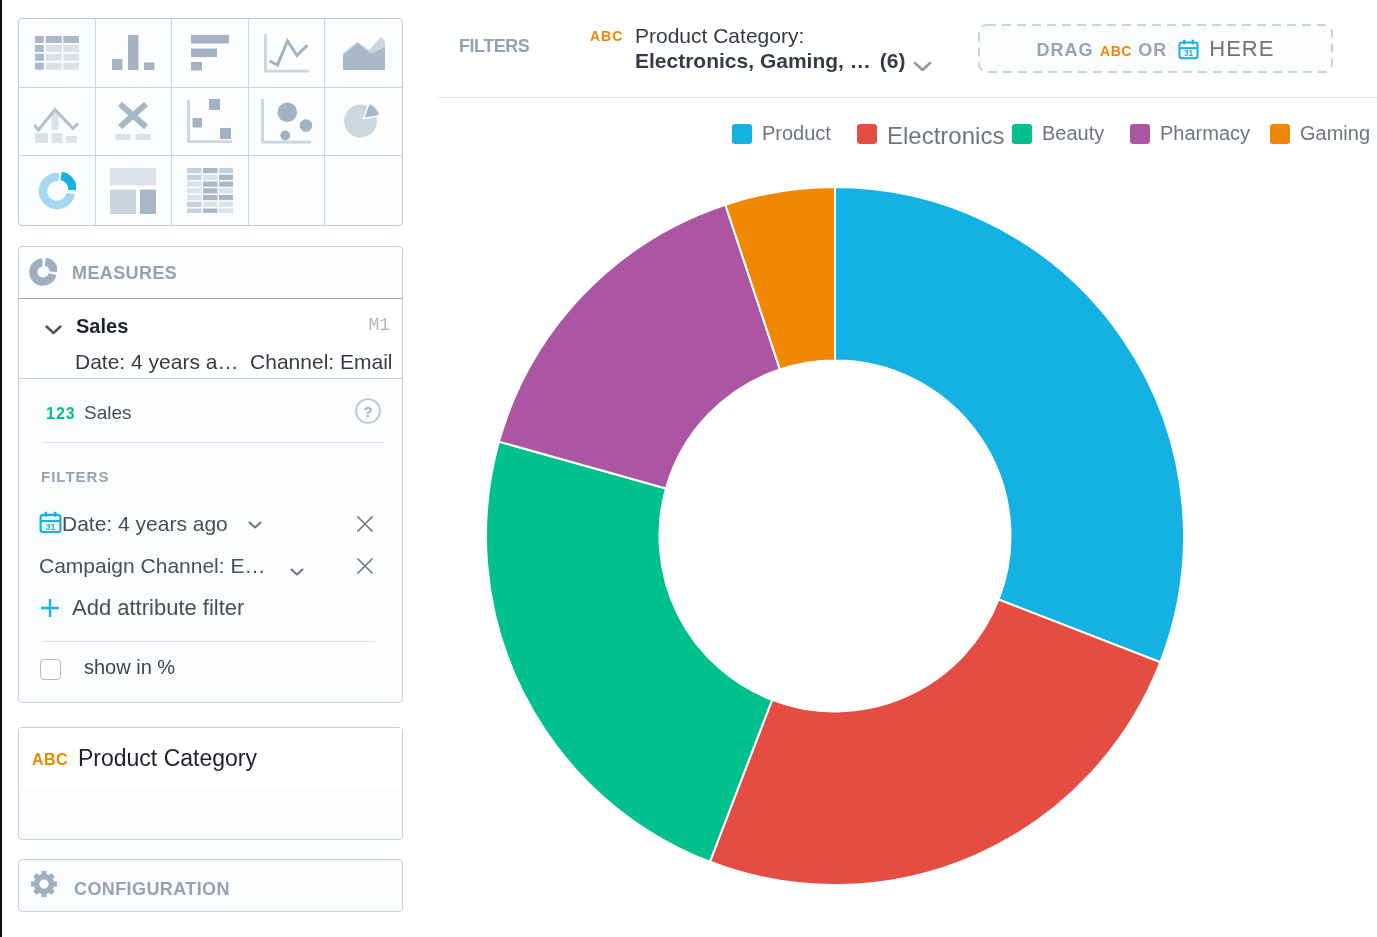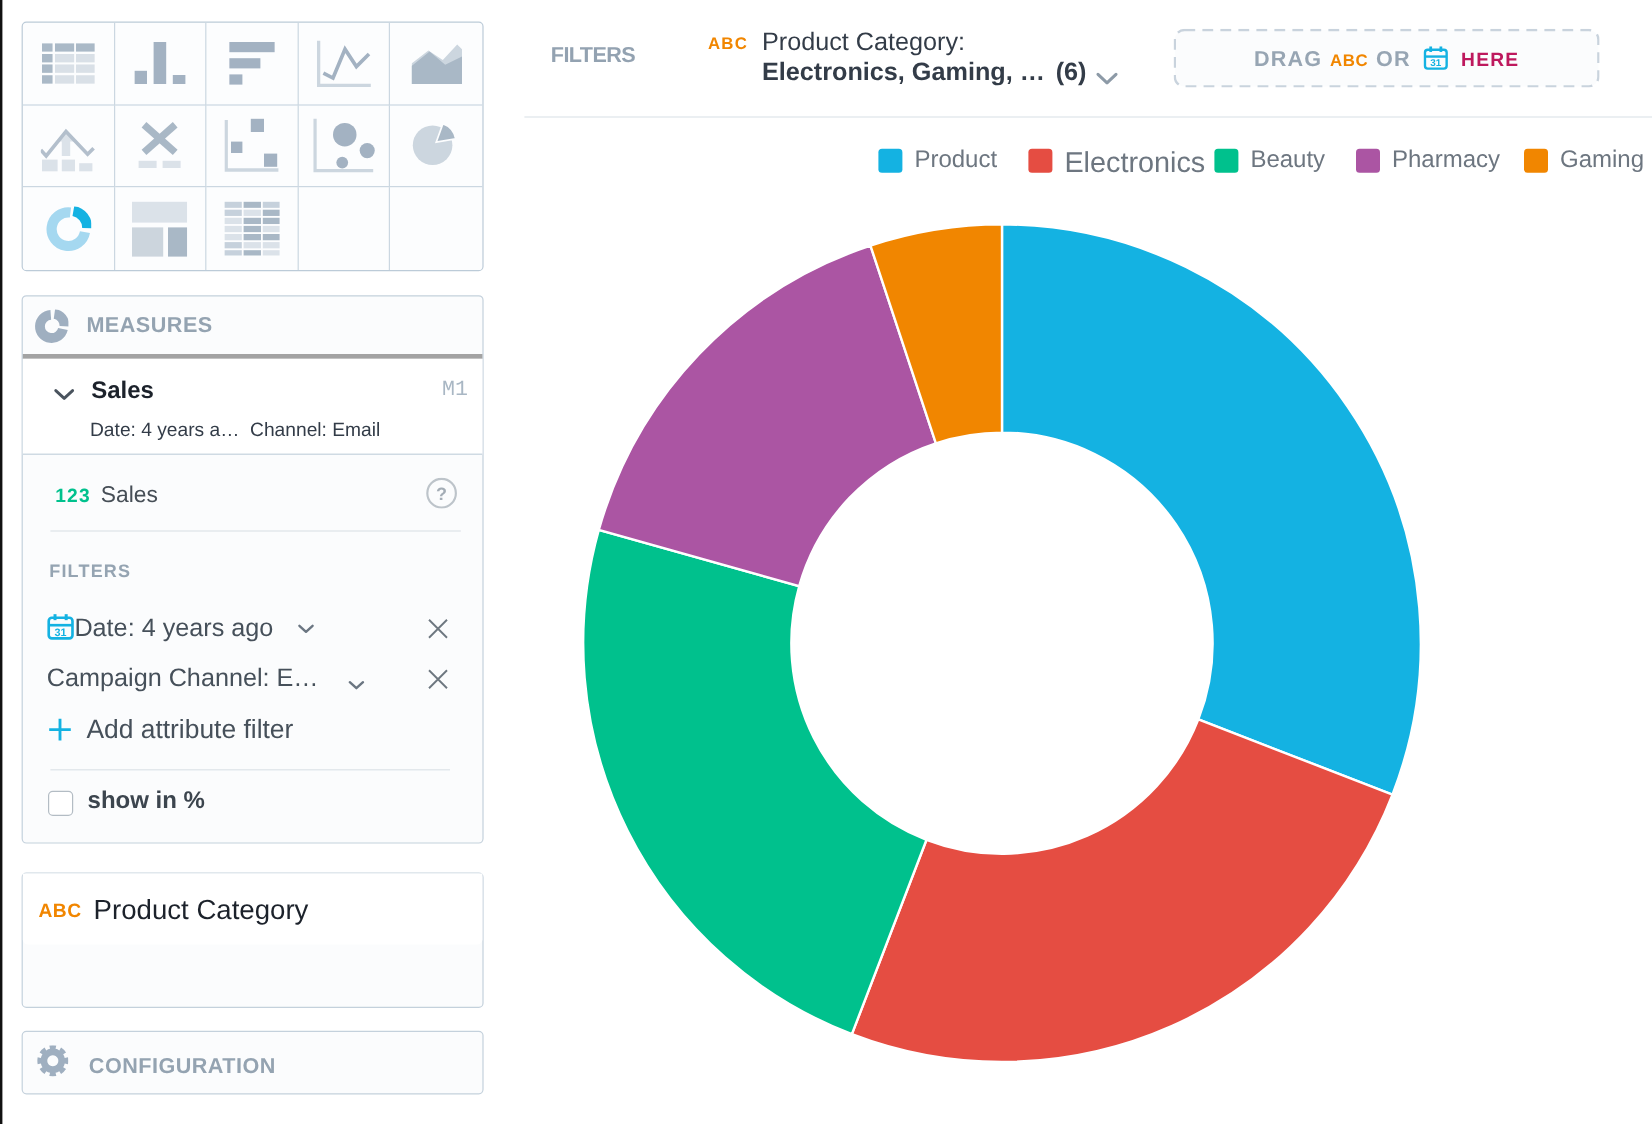--- a/index.html
+++ b/index.html
@@ -150,34 +150,34 @@
         <rect x="0" y="40.5" width="14.5" height="4.4" fill="#c6d1dc"></rect>
         <rect x="16" y="40.5" width="14.5" height="4.4" fill="#a9b8c6"></rect>
         <rect x="32" y="40.5" width="14.5" height="4.4" fill="#dbe2e9"></rect>
       </svg>
 </div>
 <div class="cell"></div>
 <div class="cell"></div>
 </div>
 
 <div class="panel" style="top:246px;height:457px;">
-  <div class="phead" style="border-bottom:4px solid #a3a3a3;">
+  <div class="phead" style="border-bottom:1px solid #a3a3a3;">
     <span class="abs" style="left:10px;top:11px;width:28px;height:28px;"><svg width="28" height="28" viewBox="0 0 28 28">
           <path d="M 23.45 16.18 A 9.7 9.7 0 1 1 13.32 4.32" stroke="#9fafc0" stroke-width="8.2" fill="none"></path>
           <path d="M 16.36 3.58 A 9.7 9.7 0 0 1 24.69 13.86" stroke="#9fafc0" stroke-width="8.2" fill="none"></path>
         </svg></span>
     <span class="plabel">MEASURES</span>
   </div>
   <div class="white" style="position:relative;height:80px;border-bottom:1px solid #c4d1dc;">
     <span class="abs" style="left:26px;top:22px;"><svg width="17" height="10" viewBox="0 0 17 10">
           <polyline points="1.5,1.5 8.5,8 15.5,1.5" stroke="#4a545e" stroke-width="2.4" fill="none" stroke-linecap="round" stroke-linejoin="round"></polyline>
         </svg></span>
     <span class="abs" style="left:57px;top:16px;font-size:20px;font-weight:bold;color:#1c222b;">Sales</span>
     <span class="abs" style="right:12px;top:16px;font-family:'Liberation Mono',monospace;font-size:18px;color:#a9b7c4;">M1</span>
-    <span class="abs" style="left:56px;top:51px;font-size:16px;color:#333c48;">Date: 4 years a…&nbsp; Channel: Email</span>
+    <span class="abs" style="left:56px;top:51px;font-size:21px;color:#333c48;">Date: 4 years a…&nbsp; Channel: Email</span>
   </div>
   <div style="position:relative;height:322px;">
     <span class="abs" style="left:27px;top:26px;font-size:16px;font-weight:bold;color:#00c18d;letter-spacing:1px;">123</span>
     <span class="abs" style="left:65px;top:23px;font-size:19px;color:#464e56;">Sales</span>
     <span class="abs" style="right:21px;top:19px;width:26px;height:26px;"><svg width="26" height="26" viewBox="0 0 26 26">
           <circle cx="13" cy="13" r="11.9" stroke="#bdc4ca" stroke-width="1.8" fill="none"></circle>
           <text x="13" y="18.5" text-anchor="middle" font-size="15" font-weight="bold" fill="#a4adb6" font-family="Liberation Sans">?</text>
         </svg></span>
     <div class="abs" style="left:23px;right:18px;top:63px;height:1px;background:#dde3e8;"></div>
     <span class="abs" style="left:22px;top:89px;font-size:15px;font-weight:bold;color:#95a4b2;letter-spacing:1px;">FILTERS</span>
@@ -201,21 +201,21 @@
         </svg></span>
     <span class="abs" style="right:27px;top:177px;"><svg width="20" height="20" viewBox="0 0 20 20">
           <path d="M2.5 2.5 L17.5 17.5 M17.5 2.5 L2.5 17.5" stroke="#6e7880" stroke-width="1.6"></path>
         </svg></span>
     <span class="abs" style="left:21px;top:219px;"><svg width="20" height="20" viewBox="0 0 20 20">
           <path d="M10 1 V19 M1 10 H19" stroke="#14b2e2" stroke-width="2.4"></path>
         </svg></span>
     <span class="abs" style="left:53px;top:216px;font-size:22px;color:#46505a;">Add attribute filter</span>
     <div class="abs" style="left:23px;right:27px;top:262px;height:1px;background:#dde3e8;"></div>
     <span class="abs" id="checkbox" style="left:21px;top:280px;width:21px;height:21px;border:1px solid #b3bcc4;border-radius:4px;background:#fff;"></span>
-    <span class="abs" style="left:54px;top:277px;font-size:20px;color:#3c454e;font-weight:bold;">show in %</span>
+    <span class="abs" style="left:65px;top:277px;font-size:20px;color:#3c454e;">show in %</span>
   </div>
 </div>
 
 <div class="panel" style="top:727px;height:113px;">
   <div class="white" style="position:relative;height:59px;border-radius:0 0 4px 4px;">
     <span class="abs" style="left:13px;top:23px;font-size:16px;font-weight:bold;color:#f18600;letter-spacing:0.5px;">ABC</span>
     <span class="abs" style="left:59px;top:17px;font-size:23px;color:#1c222b;">Product Category</span>
   </div>
 </div>
 
@@ -244,21 +244,21 @@
     <span style="font-size:18px;font-weight:bold;color:#97a5b3;letter-spacing:1px;">DRAG</span>
     <span style="font-size:14px;font-weight:bold;color:#f18600;margin:0 2px;letter-spacing:0.5px;">ABC</span>
     <span style="font-size:18px;font-weight:bold;color:#97a5b3;letter-spacing:1px;">OR</span>
     <span style="display:inline-block;width:21px;height:21px;vertical-align:-4px;margin:0 6px;"><svg width="21" height="21" viewBox="0 0 23 23">
           <rect x="1.6" y="3.8" width="19.8" height="17.2" rx="2.6" stroke="#14b2e2" stroke-width="2.2" fill="none"></rect>
           <rect x="1.6" y="8.9" width="19.8" height="2.2" fill="#14b2e2"></rect>
           <rect x="5.6" y="0.8" width="2.5" height="5" fill="#14b2e2"></rect>
           <rect x="14.9" y="0.8" width="2.5" height="5" fill="#14b2e2"></rect>
           <text x="11.5" y="18.8" text-anchor="middle" font-size="9" font-weight="bold" fill="#14b2e2" font-family="Liberation Sans">31</text>
         </svg></span>
-    <span style="font-size:16px;font-weight:bold;color:#be185d;letter-spacing:1px;">HERE</span>
+    <span style="font-size:22px;font-weight:normal;color:#737373;letter-spacing:1px;">HERE</span>
   </div>
 </div>
 
 <div class="abs" style="left:437px;top:97px;width:940px;height:1px;background:#dee4e9;"></div>
 
 <div>
     <span class="abs" style="left:732px;top:124px;width:20px;height:20px;border-radius:3px;background:#14B2E2;"></span>
     <span class="abs" style="left:762px;top:122px;font-size:20px;color:#6d7680;">Product</span>
     <span class="abs" style="left:857px;top:124px;width:20px;height:20px;border-radius:3px;background:#E54D42;"></span>
     <span class="abs" style="left:887px;top:122px;font-size:24px;color:#6d7680;">Electronics</span>

